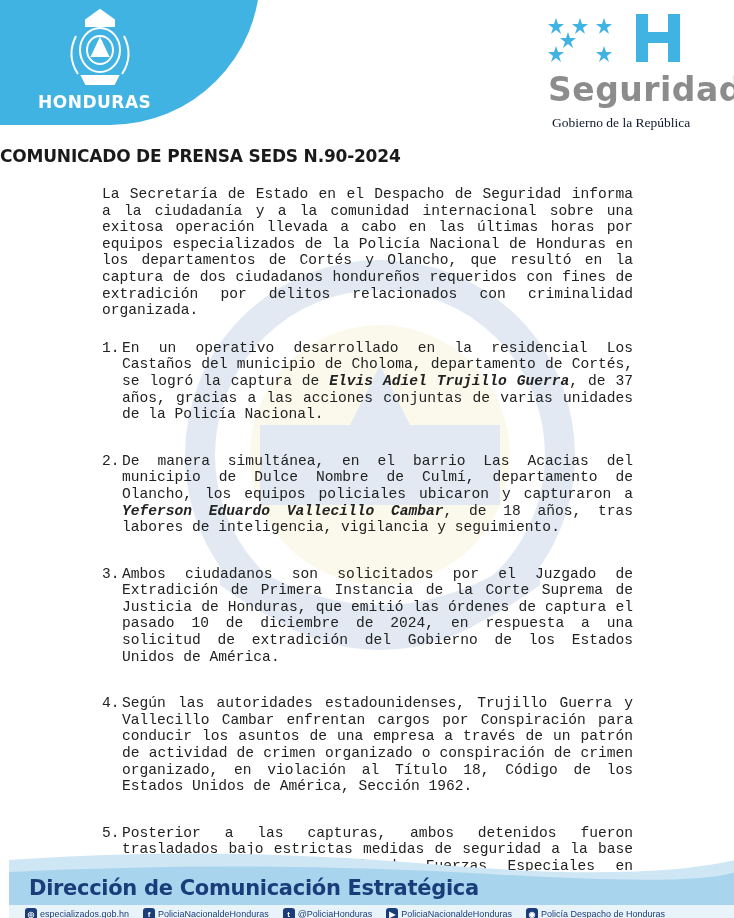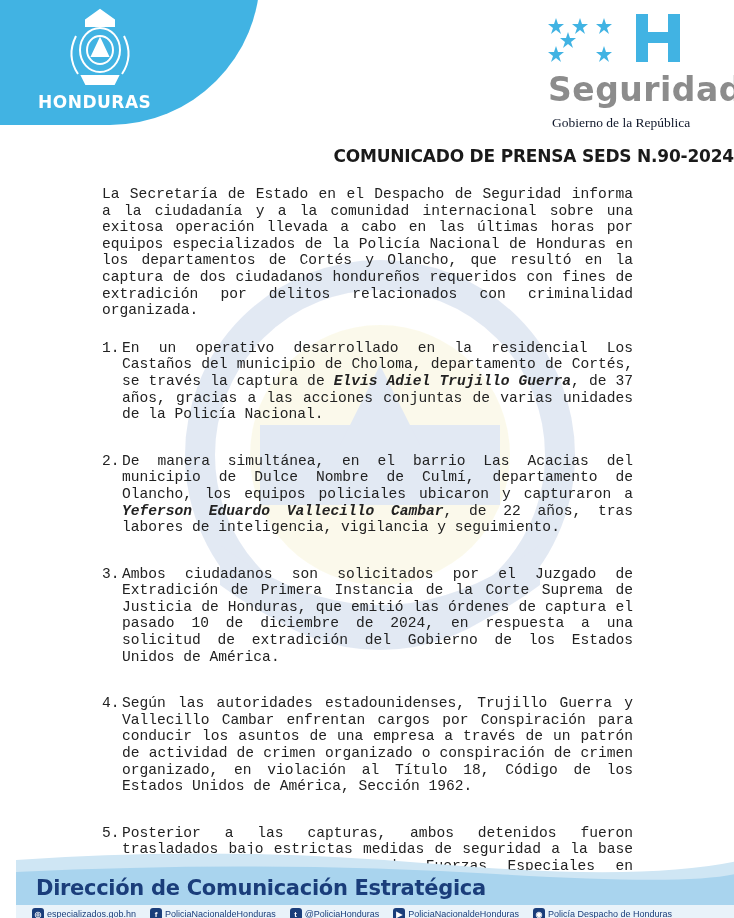--- a/index.html
+++ b/index.html
@@ -24,41 +24,41 @@
     .seg-word {
       position: absolute; left: 2px; top: 58px; color: #8c8c8c; font-weight: bold;
       font-size: 33px; font-family: "DejaVu Sans", sans-serif; letter-spacing: 0.5px;
     }
     .gob-word {
       position: absolute; left: 6px; top: 103px; color: #0f172a; font-size: 13.5px;
       font-family: "Liberation Serif", serif;
     }
 
     .title {
-      position: absolute; left: 0; top: 146px; width: 734px; text-align: right;
+      position: absolute; left: 0; top: 146px; width: 734px; text-align: left;
       font-weight: bold; font-size: 17px; color: #1a1a1a; font-family: "DejaVu Sans", sans-serif;
       letter-spacing: -0.2px;
     }
 
     .watermark {
       position: absolute; left: 180px; top: 245px; width: 400px; height: 460px;
       opacity: 0.13; pointer-events: none;
     }
 
     .body-text {
       position: absolute; left: 102px; top: 186px; width: 531px;
       font-size: 14.6px; line-height: 16.6px; color: #222; text-align: justify; font-family: Liberation Mono, monospace;
     }
     .intro { margin-bottom: 21px; }
     .item { display: flex; margin-bottom: 30px; }
     .item-num { width: 20px; flex: 0 0 20px; }
     .item-text { flex: 1; text-align: justify; }
     .item-text b { font-style: italic; }
 
-    .footer { position: absolute; left: 16px; top: 850px; width: 610px; height: 68px; }
+    .footer { position: absolute; left: 9px; top: 850px; width: 610px; height: 68px; }
     .footer-wave {
       position: absolute; left: 0; top: 0; width: 734px; height: 68px;
     }
     .footer-title {
       position: absolute; left: 20px; top: 26px; color: #1a3d7a; font-weight: bold;
       font-size: 21px; font-family: "DejaVu Sans", sans-serif; letter-spacing: -0.3px;
     }
     .social-bar {
       position: absolute; left: 0; top: 58px; width: 734px; height: 12px;
       display: flex; align-items: center; gap: 6px; padding-left: 16px; overflow: hidden;
@@ -115,25 +115,25 @@
   <path d="M80 180 L320 180 L320 260 L80 260 Z" fill="#2a5aa8"></path>
   <path d="M200 120 L240 200 L160 200 Z" fill="#2a5aa8"></path>
   <path d="M40 300 Q200 420 360 300 L360 340 Q200 460 40 340 Z" fill="#2a5aa8"></path>
 </svg>
 
 <div class="body-text">
   <p class="intro">La Secretaría de Estado en el Despacho de Seguridad informa a la ciudadanía y a la comunidad internacional sobre una exitosa operación llevada a cabo en las últimas horas por equipos especializados de la Policía Nacional de Honduras en los departamentos de Cortés y Olancho, que resultó en la captura de dos ciudadanos hondureños requeridos con fines de extradición por delitos relacionados con criminalidad organizada.</p>
 
   <div class="item">
     <span class="item-num">1.</span>
-    <span class="item-text"><span>En un operativo desarrollado en la residencial Los Castaños del municipio de Choloma, departamento de Cortés, se través la captura de </span><b>Elvis Adiel Trujillo Guerra</b><span>, de 37 años, gracias a las acciones conjuntas de varias unidades de la Policía Nacional.</span></span>
+    <span class="item-text"><span>En un operativo desarrollado en la residencial Los Castaños del municipio de Choloma, departamento de Cortés, se logró la captura de </span><b>Elvis Adiel Trujillo Guerra</b><span>, de 37 años, gracias a las acciones conjuntas de varias unidades de la Policía Nacional.</span></span>
   </div>
   <div class="item">
     <span class="item-num">2.</span>
-    <span class="item-text"><span>De manera simultánea, en el barrio Las Acacias del municipio de Dulce Nombre de Culmí, departamento de Olancho, los equipos policiales ubicaron y capturaron a </span><b>Yeferson Eduardo Vallecillo Cambar</b><span>, de 22 años, tras labores de inteligencia, vigilancia y seguimiento.</span></span>
+    <span class="item-text"><span>De manera simultánea, en el barrio Las Acacias del municipio de Dulce Nombre de Culmí, departamento de Olancho, los equipos policiales ubicaron y capturaron a </span><b>Yeferson Eduardo Vallecillo Cambar</b><span>, de 18 años, tras labores de inteligencia, vigilancia y seguimiento.</span></span>
   </div>
   <div class="item">
     <span class="item-num">3.</span>
     <span class="item-text">Ambos ciudadanos son solicitados por el Juzgado de Extradición de Primera Instancia de la Corte Suprema de Justicia de Honduras, que emitió las órdenes de captura el pasado 10 de diciembre de 2024, en respuesta a una solicitud de extradición del Gobierno de los Estados Unidos de América.</span>
   </div>
   <div class="item">
     <span class="item-num">4.</span>
     <span class="item-text">Según las autoridades estadounidenses, Trujillo Guerra y Vallecillo Cambar enfrentan cargos por Conspiración para conducir los asuntos de una empresa a través de un patrón de actividad de crimen organizado o conspiración de crimen organizado, en violación al Título 18, Código de los Estados Unidos de América, Sección 1962.</span>
   </div>
   <div class="item">

